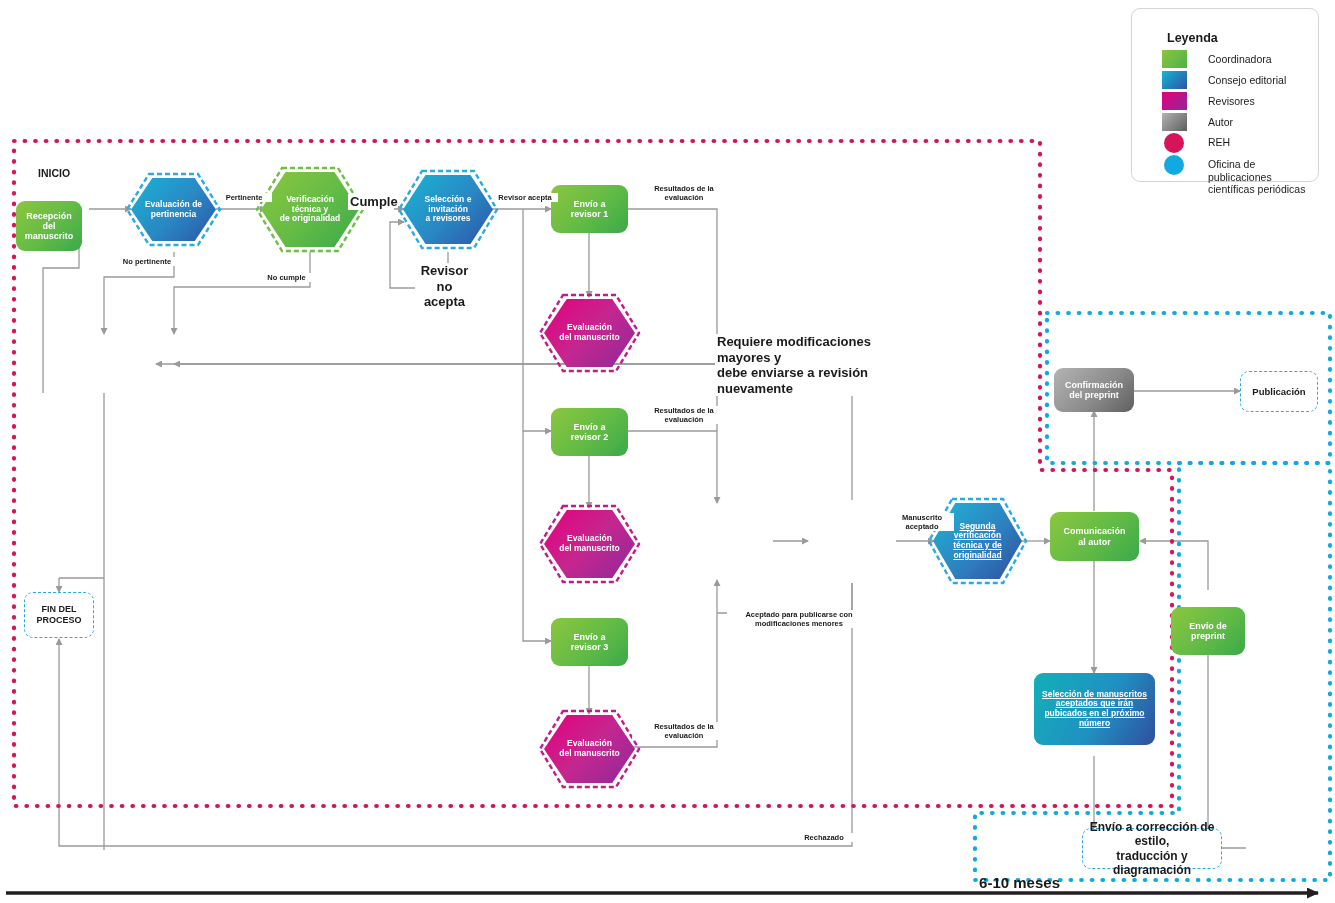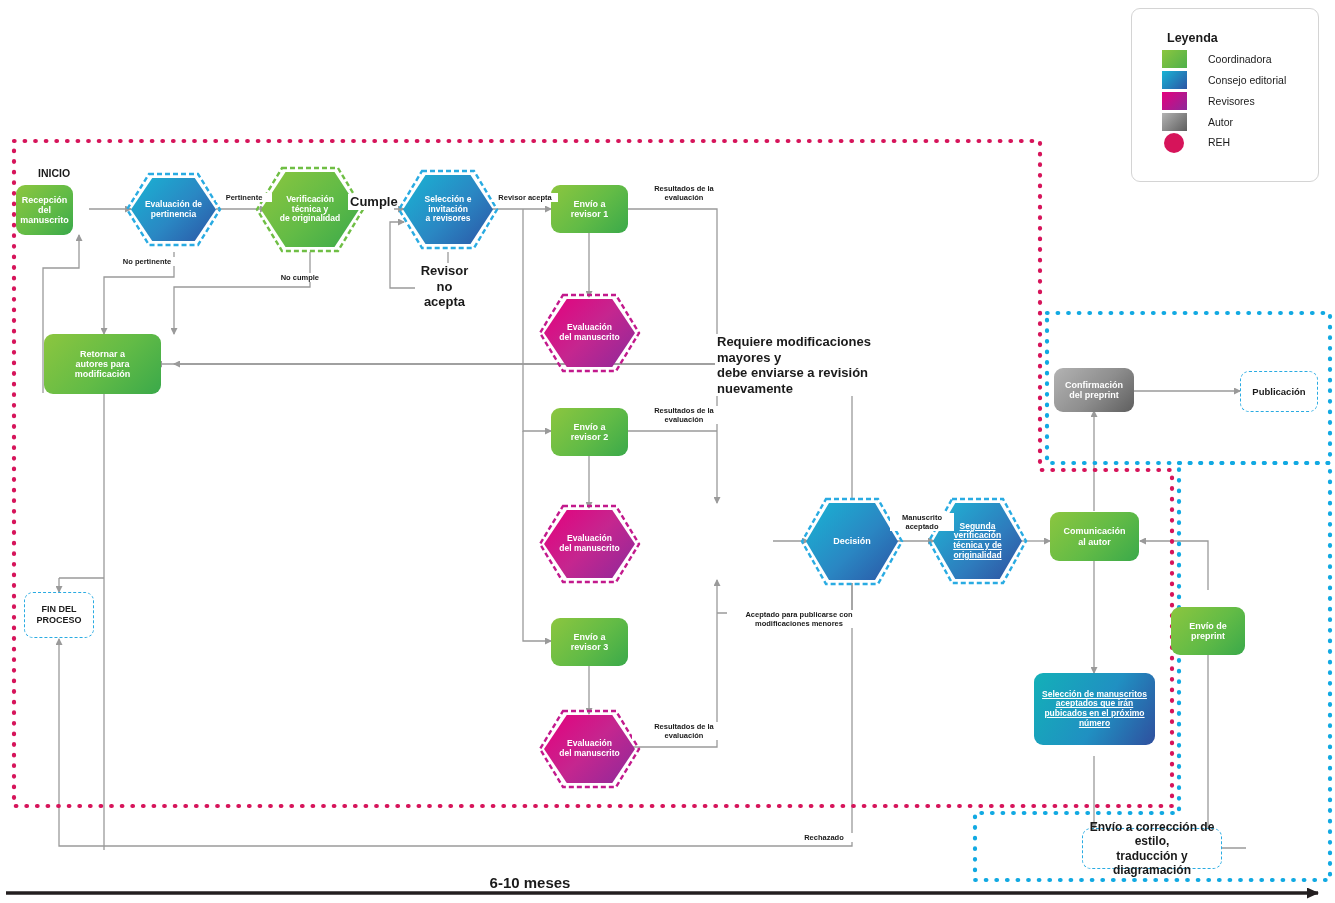--- a/index.html
+++ b/index.html
@@ -51,21 +51,21 @@
       box-sizing:border-box;}
   #legend .ltitle{position:absolute;left:35px;top:22px;font-size:12.5px;
       font-weight:bold;color:#1a1a1a;}
   .lrow{position:absolute;left:30px;display:flex;align-items:flex-start;}
   .lsw{width:25px;height:18px;flex:0 0 25px;}
   .lsw.circ{border-radius:50%;width:20px;height:20px;flex:0 0 20px;margin-left:2px;}
   .lrow .ltxt{margin-left:21px;font-size:10.5px;color:#1a1a1a;line-height:1.2;
       padding-top:3px;font-weight:normal;white-space:pre-line;}
   .lrow.circrow .ltxt{margin-left:24px;}
 
-  .timeline-label{position:absolute;left:0;top:874px;width:1060px;text-align:center;
+  .timeline-label{position:absolute;left:0;top:874px;width:1060px;text-align:right;
      font-size:15px;font-weight:bold;color:#1a1a1a;z-index:6;}
 </style>
 </head>
 <body>
 
 <div id="stage">
 
   <div class="region" style="left:0;top:0;width:1335px;height:903px;">
     <svg width="1335" height="903">
 
@@ -164,21 +164,21 @@
       <path d="M1208,639 L1208,848"></path>
     </g>
 
     <g>
       <path d="M6,893 L1318,893" stroke="#231f20" stroke-width="3.4" fill="none" marker-end="url(#ahb)"></path>
     </g>
   </svg>
 
   <div class="tlabel" style="left:36px;top:167px;font-size:10.5px;">INICIO</div>
 
-  <div class="node rect g-green" style="left:16px;top:185px;width:57px;height:50px;font-size:9px;">
+  <div class="node rect g-green" style="left:16px;top:201px;width:66px;height:50px;font-size:9px;">
     <span class="lbl" style="white-space:pre-line;">Recepción del
 manuscrito</span>
   </div>
 
   <div class="hex" style="left:131px;top:178px;width:85px;height:63px;">
     <div class="hexring">
       <svg viewBox="0 0 97 75" preserveAspectRatio="none">
         <polygon points="24,2 73,2 95,37.5 73,73 24,73 2,37.5" fill="none" stroke="#29abe2" stroke-width="2.4" stroke-dasharray="5 3"></polygon>
       </svg>
     </div>
@@ -207,25 +207,20 @@
         <polygon points="25,2 77,2 100,40.5 77,79 25,79 2,40.5" fill="none" stroke="#29abe2" stroke-width="2.4" stroke-dasharray="5 3"></polygon>
       </svg>
     </div>
     <div class="hexin g-blue" style="font-size:8.5px;">
       <span style="white-space:pre-line;">Selección e
 invitación
 a revisores</span>
     </div>
   </div>
 
-  <div class="node rect g-green" style="left:44px;top:334px;width:117px;height:60px;font-size:9px;">
-    <span class="lbl" style="white-space:pre-line;">Retornar a
-autores para
-modificación</span>
-  </div>
 
   <div class="node rect g-green" style="left:551px;top:185px;width:77px;height:48px;font-size:9px;">
     <span class="lbl" style="white-space:pre-line;">Envío a
 revisor 1</span>
   </div>
 
   <div class="hex" style="left:544px;top:299px;width:91px;height:68px;">
     <div class="hexring">
       <svg viewBox="0 0 103 80" preserveAspectRatio="none">
         <polygon points="25,2 78,2 101,40 78,78 25,78 2,40" fill="none" stroke="#c2198c" stroke-width="2.4" stroke-dasharray="5 3"></polygon>
@@ -265,30 +260,20 @@
         <polygon points="25,2 78,2 101,40 78,78 25,78 2,40" fill="none" stroke="#c2198c" stroke-width="2.4" stroke-dasharray="5 3"></polygon>
       </svg>
     </div>
     <div class="hexin g-pink" style="font-size:8.5px;">
       <span style="white-space:pre-line;">Evaluación
 del manuscrito</span>
     </div>
   </div>
 
 
-  <div class="hex" style="left:806px;top:503px;width:92px;height:77px;">
-    <div class="hexring">
-      <svg viewBox="0 0 104 89" preserveAspectRatio="none">
-        <polygon points="26,2 78,2 102,44.5 78,87 26,87 2,44.5" fill="none" stroke="#29abe2" stroke-width="2.4" stroke-dasharray="5 3"></polygon>
-      </svg>
-    </div>
-    <div class="hexin g-blue" style="font-size:9px;">
-      <span style="white-space:pre-line;">Decisión</span>
-    </div>
-  </div>
 
   <div class="hex" style="left:933px;top:503px;width:89px;height:76px;">
     <div class="hexring">
       <svg viewBox="0 0 101 88" preserveAspectRatio="none">
         <polygon points="25,2 76,2 99,44 76,86 25,86 2,44" fill="none" stroke="#29abe2" stroke-width="2.4" stroke-dasharray="5 3"></polygon>
       </svg>
     </div>
     <div class="hexin g-blue2" style="font-size:8.5px;">
       <span style="white-space:pre-line;">Segunda
 verificación
@@ -336,21 +321,21 @@
     <span style="white-space:pre-line;">FIN DEL
 PROCESO</span>
   </div>
 
   <div class="tlabel" style="left:216px;top:193px;width:52px;font-size:7.5px;">Pertinente</div>
 
   <div class="tlabel" style="left:105px;top:257px;width:80px;font-size:7.5px;">No pertinente</div>
 
   <div class="tlabel" style="left:348px;top:194px;width:42px;font-size:13px;">Cumple</div>
 
-  <div class="tlabel" style="left:252px;top:273px;width:65px;font-size:7.5px;text-align:right;">No cumple</div>
+  <div class="tlabel" style="left:252px;top:273px;width:65px;font-size:7.5px;">No cumple</div>
 
   <div class="tlabel" style="left:492px;top:193px;width:62px;font-size:7.5px;">Revisor acepta</div>
 
   <div class="tlabel" style="left:415px;top:263px;width:55px;font-size:13px;
               white-space:pre-line;">Revisor
 no acepta</div>
 
   <div class="tlabel" style="left:632px;top:184px;width:100px;font-size:7.5px;
               white-space:pre-line;">Resultados de la
 evaluación</div>
@@ -400,15 +385,20 @@
     <div class="lrow" style="top:104px;">
       <div class="lsw" style="background:linear-gradient(135deg,#b3b3b3,#5e5e5e);"></div>
       <div class="ltxt">Autor</div>
     </div>
 
     <div class="lrow circrow" style="top:124px;">
       <div class="lsw circ" style="background:#d6145a;"></div>
       <div class="ltxt">REH</div>
     </div>
 
+    <div class="lrow circrow" style="top:146px;">
+      <div class="lsw circ" style="background:#11a9e2;"></div>
+      <div class="ltxt">Oficina de publicaciones
+científicas periódicas</div>
+    </div>
   </div>
 
 </div>
 
 </body></html>

